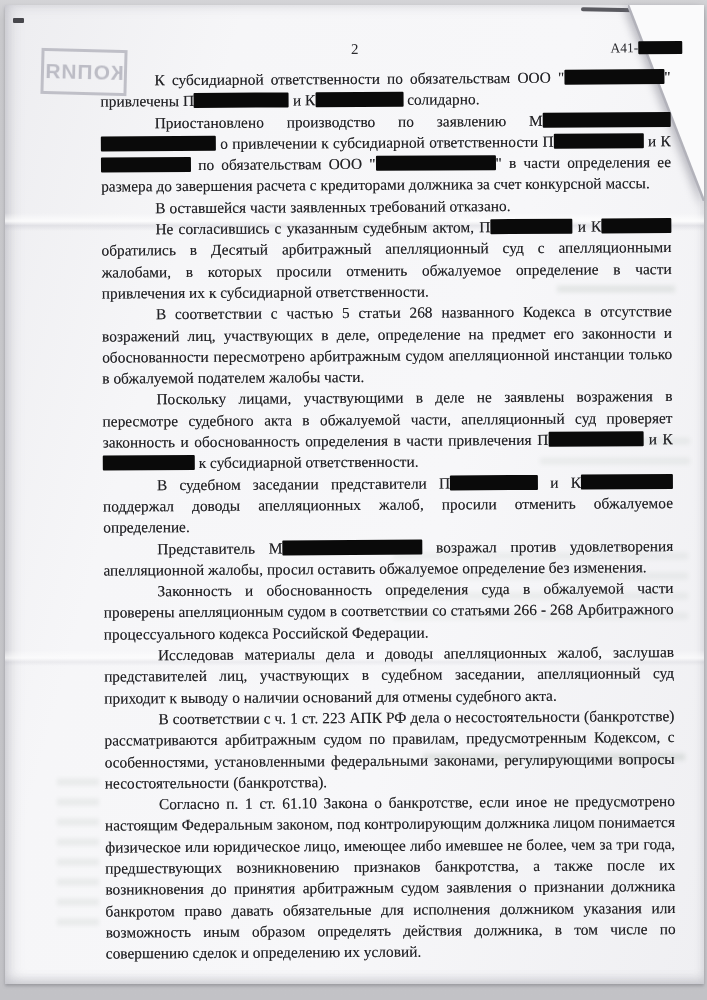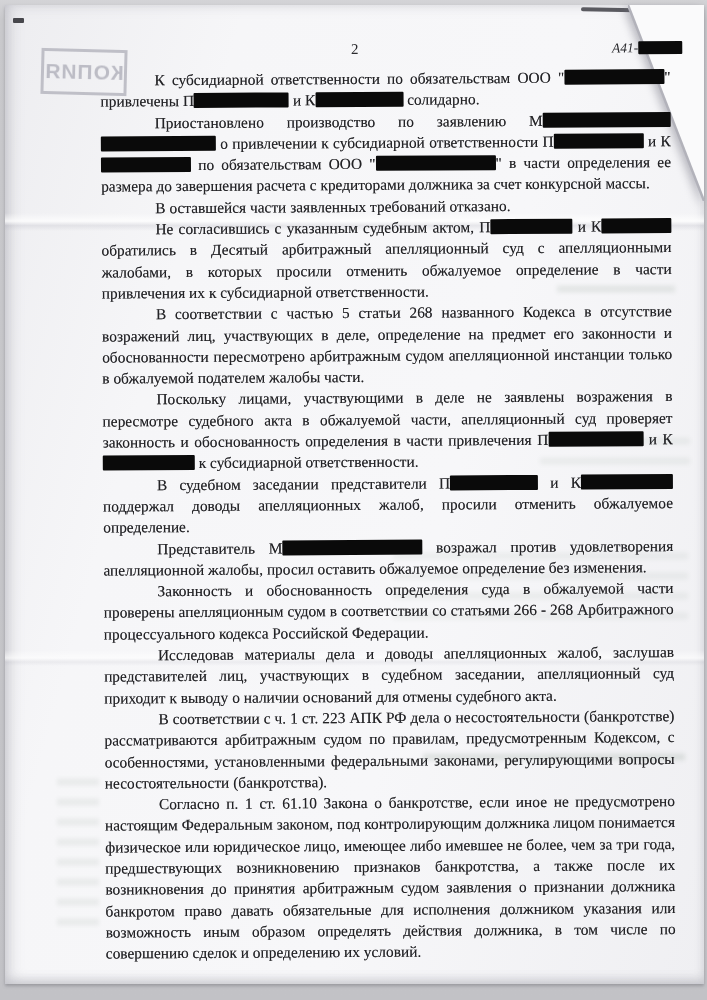--- a/index.html
+++ b/index.html
@@ -29,21 +29,20 @@
   }
   .page-number {
     position: absolute; top: 36px; left: 0; width: 100%;
     text-align: center;
     font-size: 15px; color: #2a2a2e;
   }
   .case-ref {
     position: absolute; top: 37px; right: 22px;
     font-size: 13.5px; color: #2a2a2e;
     white-space: nowrap;
-    font-style: italic;
   }
   .redact {
     display: inline-block;
     height: 15px;
     background: #0a0a0a;
     vertical-align: -2px;
     border-radius: 1px;
   }
   .redact.small { width: 44px; height: 13px; vertical-align: -2px; }
   .doc-body {

